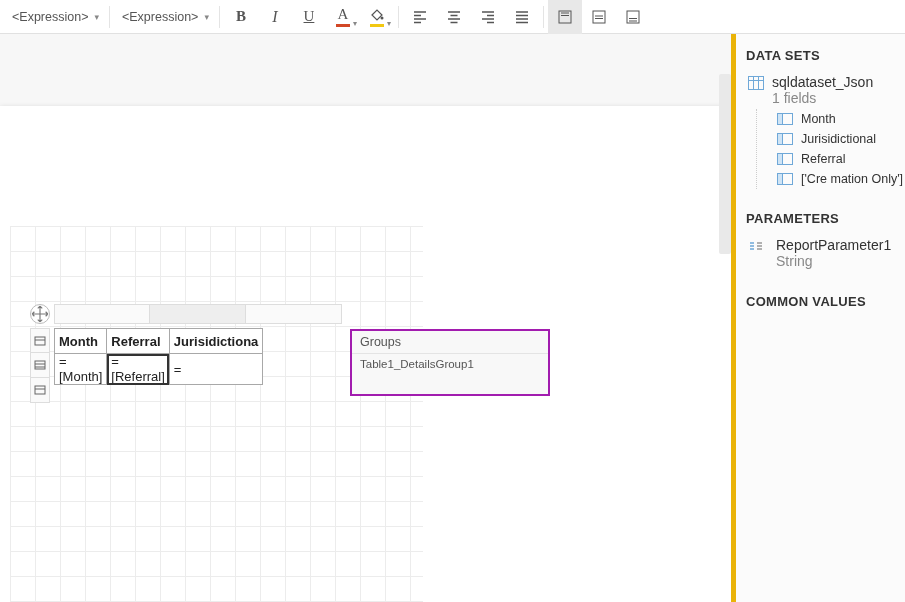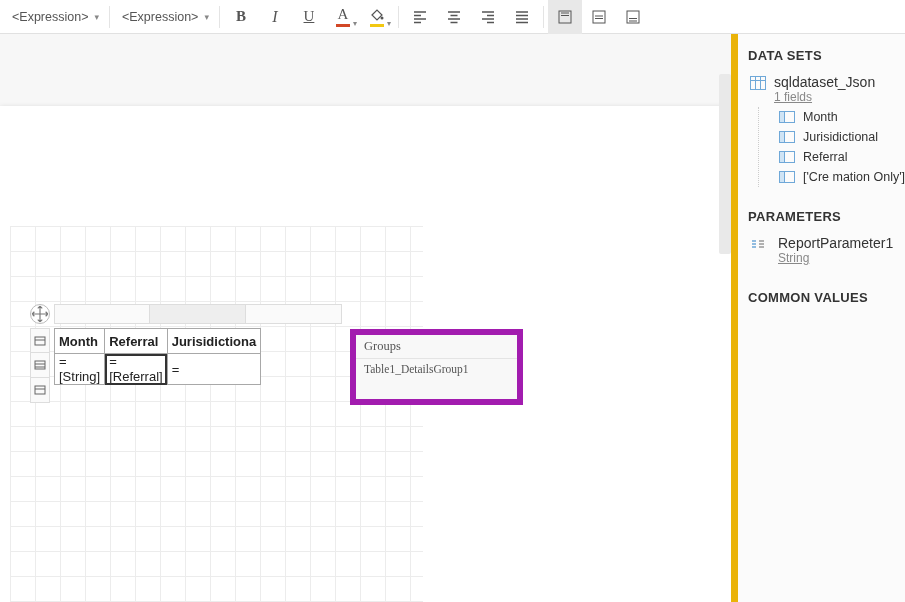--- a/index.html
+++ b/index.html
@@ -38,33 +38,33 @@
   .col-header:first-child { border-left:1px solid #ddd;}
   .row-handles { position:absolute; left:0; top:24px; width:20px;}
   .row-handle { width:20px; height:25px; border:1px solid #ddd; border-top:none; background:#fafafa; display:flex; align-items:center; justify-content:center;}
   .row-handle:first-child { border-top:1px solid #ddd;}
   .row-handle svg { width:12px; height:12px; fill:none; stroke:#666; stroke-width:1;}
   .tbl { position:absolute; left:24px; top:24px; border-collapse:collapse;}
   .tbl td { border:1px solid #a8a8a8; height:25px; padding:0 4px; font-size:13px; background:#fff; overflow:hidden;}
   .tbl .hdr td { font-weight:600; background:#fff;}
   .tbl td.sel { outline:2px solid #333; outline-offset:-2px; }
   
-  .groups-panel { position:absolute; left:350px; top:295px; width:173px; border:6px solid #a21caf; background:#f8f8f8;font-family:Liberation Serif, serif;}
+  .groups-panel { position:absolute; left:350px; top:295px; width:200px; border:2px solid #a21caf; background:#f8f8f8;}
   .groups-head { padding:4px 8px; font-size:12.5px; color:#555; border-bottom:1px solid #e4e4e4;}
   .groups-body { padding:4px 8px 24px 8px; font-size:11.5px; color:#555;}
   
   .fake-v-scroll { position:absolute; right:0; top:40px; width:12px; height:180px; background:#e9e9e9; border-radius:2px;}
   
-  .sidebar { width:174px; border-left:7px solid #eab308; background:#fbfbfb; overflow-y:auto; padding:10px 8px 10px 10px; position:relative;}
+  .sidebar { width:174px; border-left:5px solid #eab308; background:#fbfbfb; overflow-y:auto; padding:10px 8px 10px 10px; position:relative;}
   .section-title { font-size:13px; font-weight:600; letter-spacing:0.3px; color:#333; margin:4px 0 8px 0;}
   .ds-item { display:flex; gap:8px; align-items:flex-start; padding:3px 0 3px 2px; cursor:pointer;}
   .ds-icon { width:16px; height:14px; margin-top:2px; flex-shrink:0;}
   .ds-icon svg { width:16px; height:14px;}
   .ds-text .name { font-size:14px; color:#333; white-space:nowrap;}
-  .ds-text .sub { font-size:12px; color:#888;text-decoration:underline;}
+  .ds-text .sub { font-size:14px; color:#888;}
   .field-item { display:flex; gap:8px; align-items:center; padding:3px 0 3px 20px; cursor:pointer; font-size:12.5px; color:#333; white-space:nowrap;}
   .field-icon { width:16px; height:12px; flex-shrink:0;}
   .tree-line { border-left:1px dotted #ccc; margin-left:10px; padding-left:0;}
   .param-item { display:flex; gap:12px; align-items:flex-start; padding:3px 0 3px 2px;}
   .param-icon { width:16px; height:14px; margin-top:2px;}
   .spacer { height:18px;}
 </style>
 </head>
 <body>
 <div class="app">
@@ -187,21 +187,21 @@
               </div>
         </div>
         <table class="tbl">
           <tbody>
                 <tr class="hdr">
             <td style="width:96px"><span>Month</span></td>
             <td style="width:96px"><span>Referral</span></td>
             <td style="width:96px"><span>Jurisidictiona</span></td>
           </tr>
           <tr>
-            <td><span>=[String]</span></td>
+            <td><span>=[Month]</span></td>
             <td class="sel"><span>=[Referral]</span></td>
             <td><span>=</span></td>
           </tr>
         </tbody>
             </table>
       </div>
 
       <div class="groups-panel">
         <div class="groups-head">Groups</div>
         <div class="groups-body">

